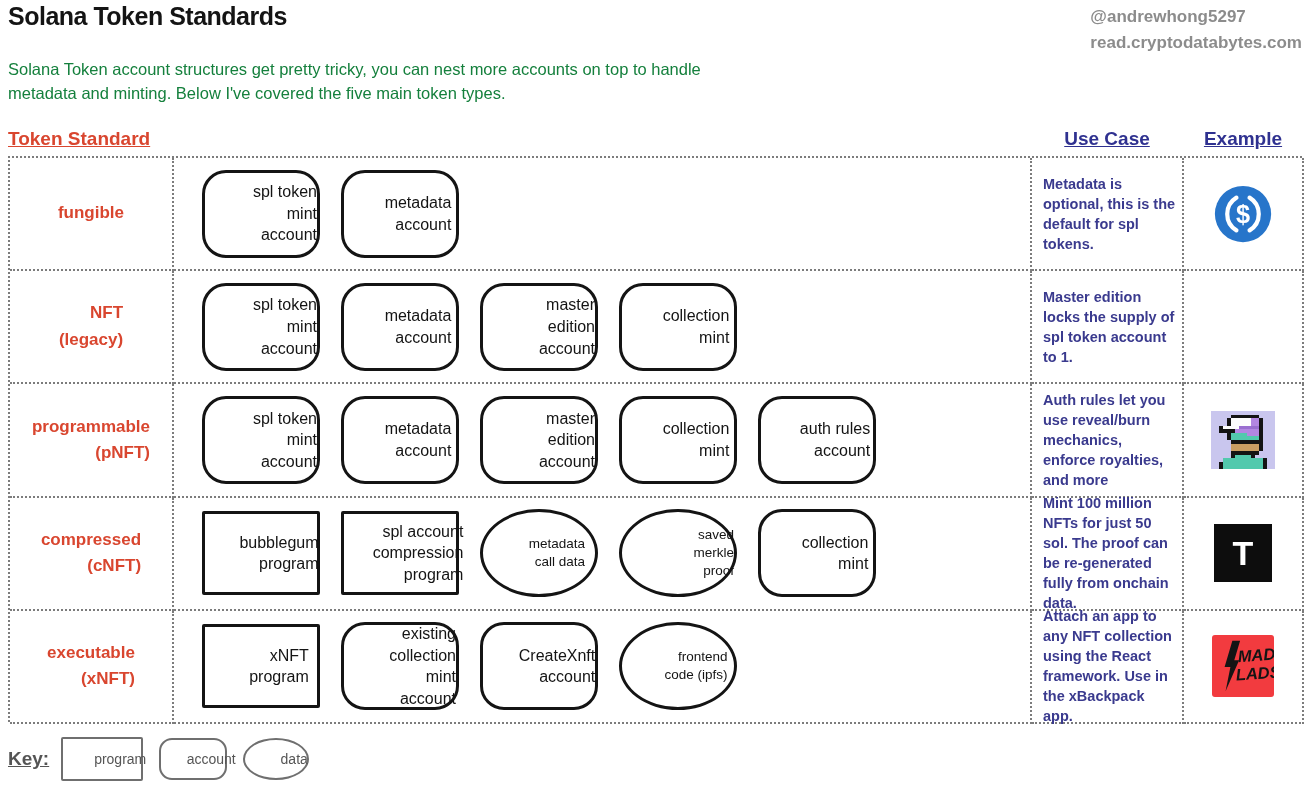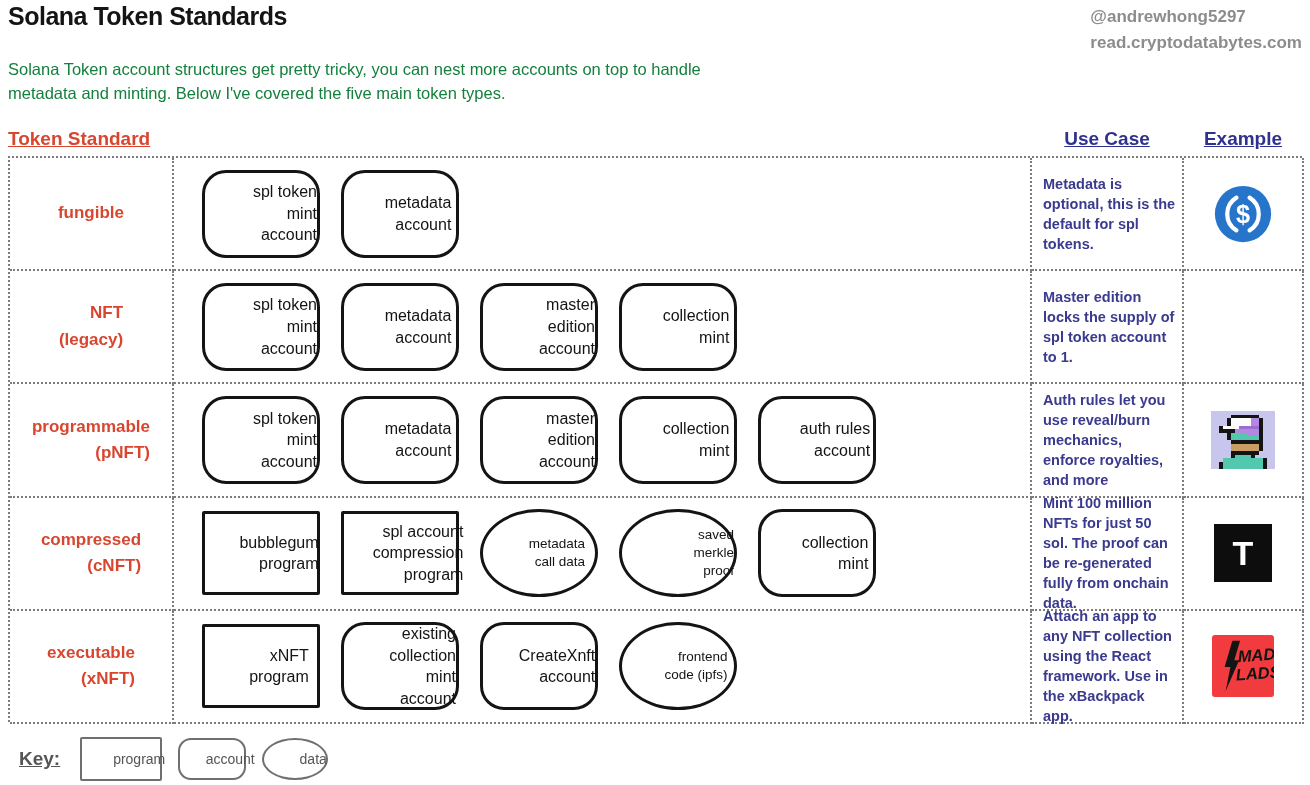--- a/index.html
+++ b/index.html
@@ -61,22 +61,22 @@
   .shape{
     display:flex;align-items:center;justify-content:center;text-align:right;
     white-space:pre-line;font-size:16px;line-height:1.35;color:#141414;
     background:#fff;flex:0 0 auto;padding-left:36px;
   }
   .shape.account{width:118px;height:88px;border:3px solid var(--ink);border-radius:24px;}
   .shape.program{width:118px;height:84px;border:3px solid var(--ink);border-radius:2px;}
   .shape.data{width:118px;height:88px;border:3px solid var(--ink);border-radius:50%;font-size:13.5px;}
   .icon-wrap{display:flex;align-items:center;justify-content:center;}
   .key{
-    position:absolute;left:19px;top:736px;height:46px;
-    display:flex;align-items:center;gap:20px;
+    position:absolute;left:8px;top:736px;height:46px;
+    display:flex;align-items:center;gap:12px;
   }
   .key-label{
     font-size:19px;font-weight:700;color:var(--key-text);text-decoration:underline;
   }
   .key .shape{color:var(--key-text);font-size:14px;background:transparent;}
   .key .shape.program{width:82px;height:44px;border:2.5px solid var(--key-gray);}
   .key .shape.account{width:68px;height:42px;border:2.5px solid var(--key-gray);border-radius:13px;}
   .key .shape.data{width:66px;height:42px;border:2.5px solid var(--key-gray);border-radius:50%;}
 </style>
 </head>

